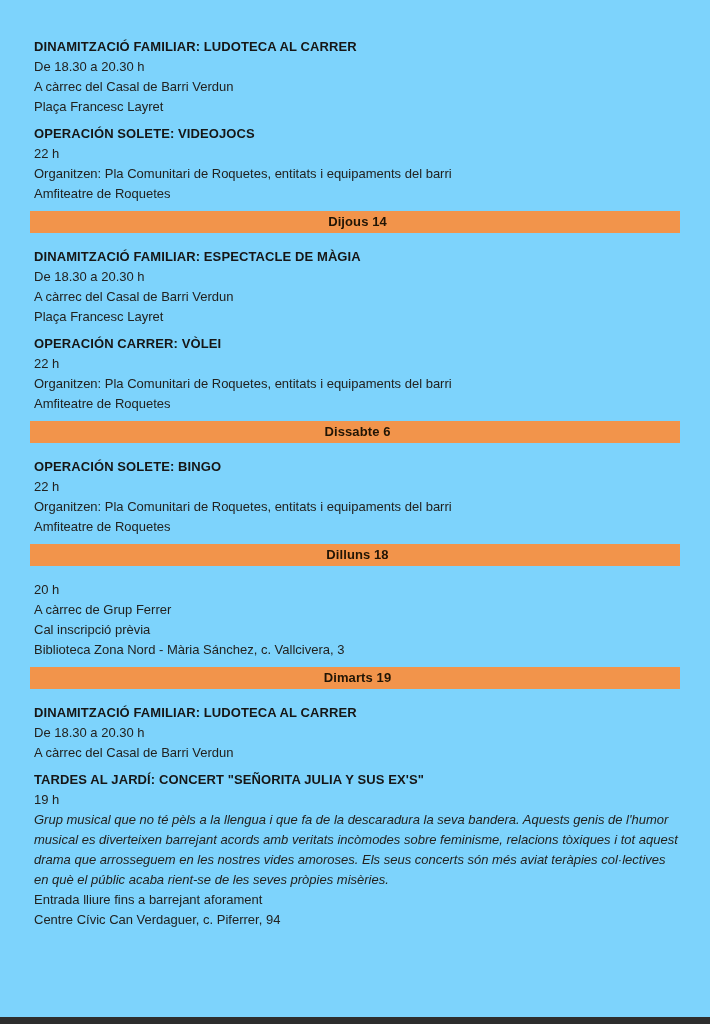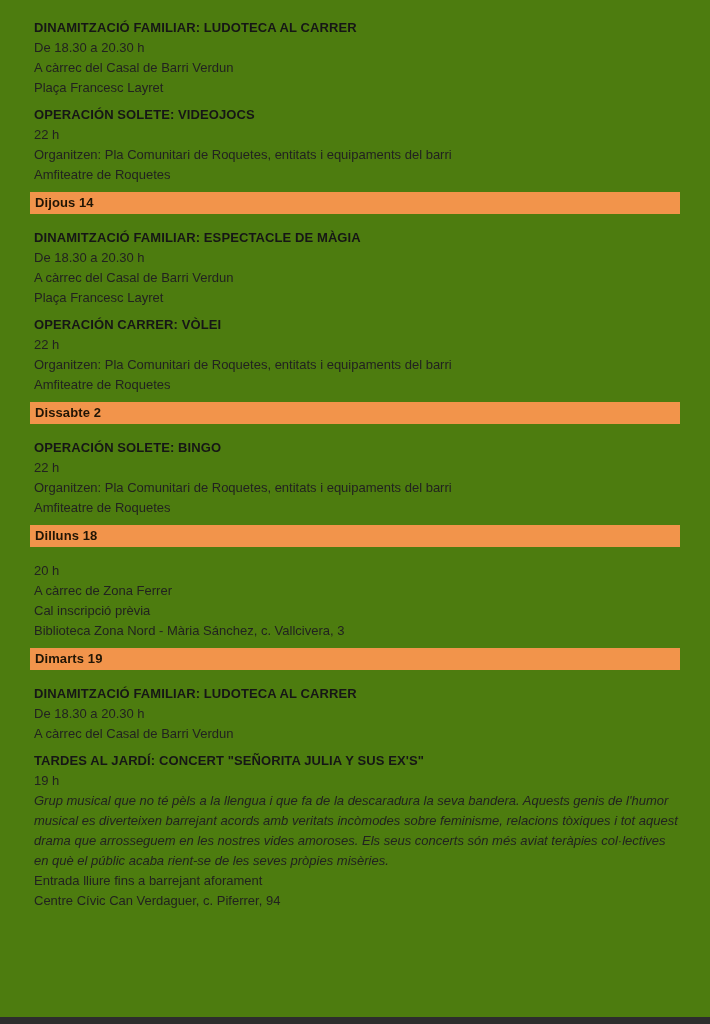--- a/index.html
+++ b/index.html
@@ -5,23 +5,23 @@
   * { margin: 0; padding: 0; box-sizing: border-box; }
   html, body {
     width: 710px;
     background: #ffffff;
     font-family: "Liberation Sans", sans-serif;
   }
   .page {
     position: relative;
     width: 710px;
     height: 1024px;
-    background: #4d7c0f;
+    background: #7dd3fc;
     overflow: hidden;
-    padding: 18px 30px 0 30px;
+    padding: 37px 30px 0 30px;
     color: #1d1d1b;
     font-size: 13px;
     line-height: 20px;
   }
   .event {
     margin: 0 0 7px 4px;
   }
   .event-title {
     font-weight: bold;
     color: #161616;
@@ -37,20 +37,21 @@
   }
   .day-banner {
     margin: 4px 0 14px 0;
     height: 22px;
     line-height: 22px;
     background: #f2944b;
     color: #211505;
     font-weight: bold;
     padding-left: 5px;
     letter-spacing: 0.1px;
+    text-align: center;
   }
   .bottom-edge {
     position: absolute;
     left: 0;
     bottom: 0;
     width: 710px;
     height: 7px;
     background: #2d2d2d;
   }
 </style>
@@ -84,34 +85,34 @@
     </div>
     <div class="event">
       <div class="event-title">OPERACIÓN CARRER: VÒLEI</div>
       <div class="event-line">22 h</div>
       <div class="event-line">Organitzen: Pla Comunitari de Roquetes, entitats i equipaments del barri</div>
       <div class="event-line">Amfiteatre de Roquetes</div>
     </div>
   </div>
 
   <div>
-    <div class="day-banner">Dissabte 2</div>
+    <div class="day-banner">Dissabte 6</div>
     <div class="event">
       <div class="event-title">OPERACIÓN SOLETE: BINGO</div>
       <div class="event-line">22 h</div>
       <div class="event-line">Organitzen: Pla Comunitari de Roquetes, entitats i equipaments del barri</div>
       <div class="event-line">Amfiteatre de Roquetes</div>
     </div>
   </div>
 
   <div>
     <div class="day-banner">Dilluns 18</div>
     <div class="event">
       <div class="event-line">20 h</div>
-      <div class="event-line">A càrrec de Zona Ferrer</div>
+      <div class="event-line">A càrrec de Grup Ferrer</div>
       <div class="event-line">Cal inscripció prèvia</div>
       <div class="event-line">Biblioteca Zona Nord - Mària Sánchez, c. Vallcivera, 3</div>
     </div>
   </div>
 
   <div>
     <div class="day-banner">Dimarts 19</div>
     <div class="event">
       <div class="event-title">DINAMITZACIÓ FAMILIAR: LUDOTECA AL CARRER</div>
       <div class="event-line">De 18.30 a 20.30 h</div>

